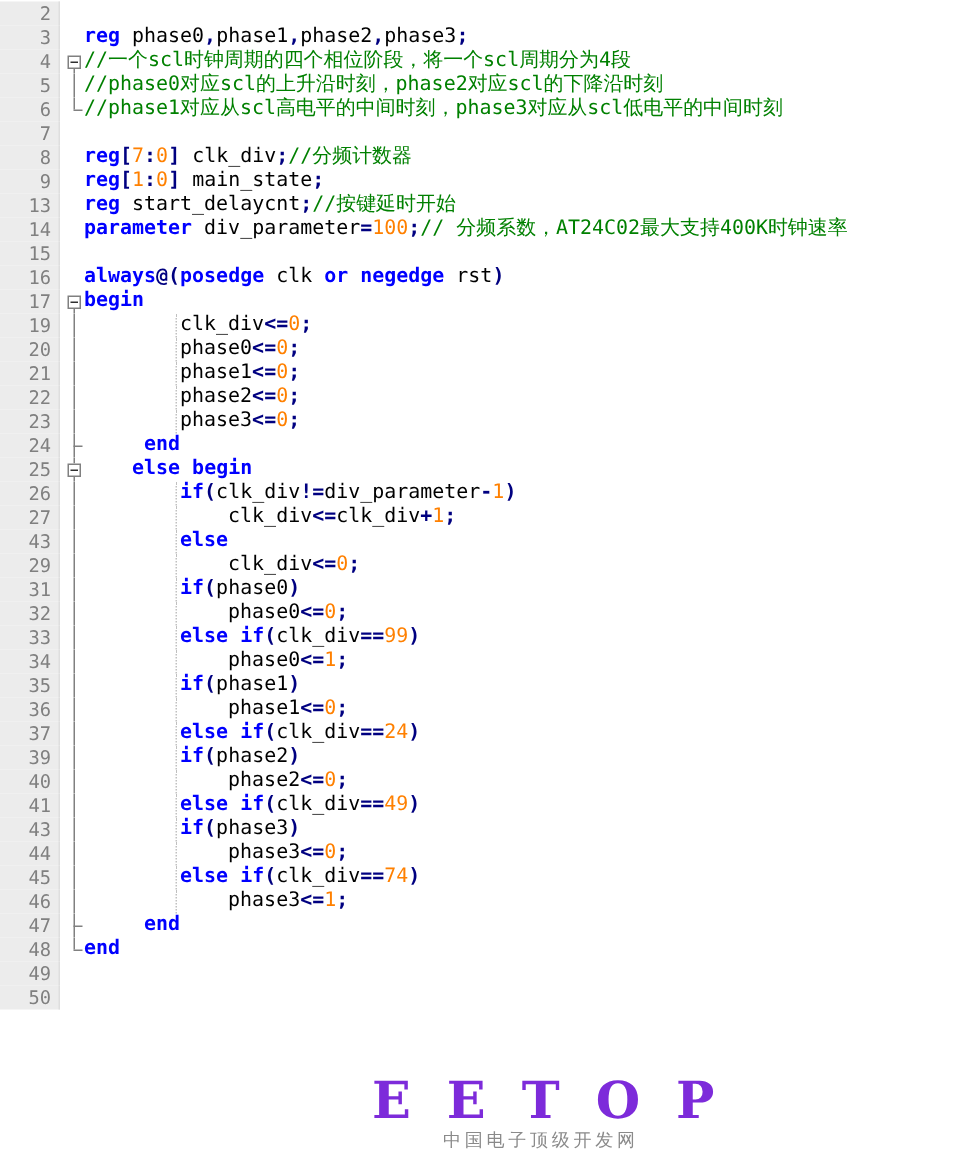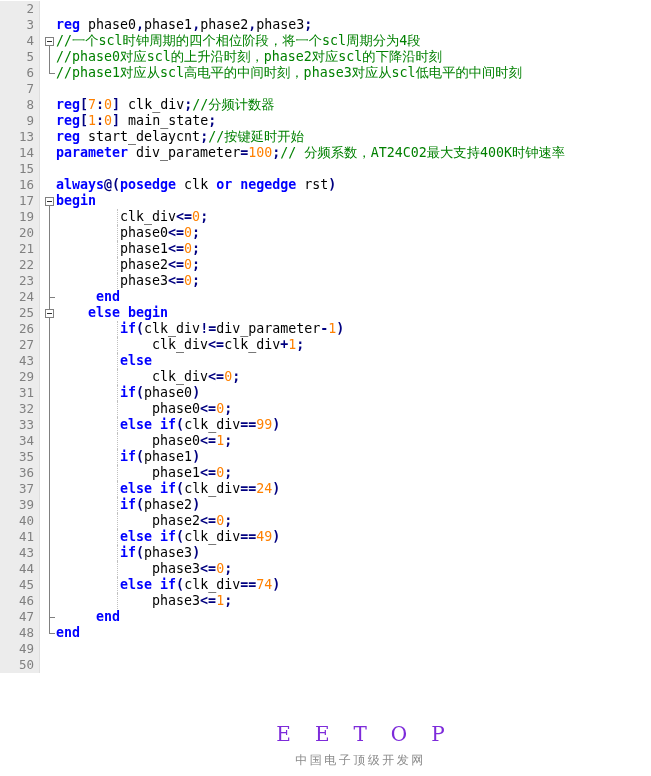--- a/index.html
+++ b/index.html
@@ -32,22 +32,22 @@
   .code{position:relative;flex:1 1 auto;white-space:pre;}
   .guide{position:absolute;left:61px;top:0;bottom:0;width:0;border-left:1px dotted var(--guide);}
   .tok-k{color:var(--kw);font-weight:bold;}
   .tok-o{color:var(--op);font-weight:bold;}
   .tok-n{color:var(--num);}
   .tok-c{color:var(--com);}
   .tok-i{color:var(--id);}
   #watermark{position:absolute;left:248px;top:719px;width:225px;text-align:center;pointer-events:none;}
   #wm-title{
     font-family:"DejaVu Serif","Liberation Serif",serif;
-    font-size:20px;line-height:30px;color:var(--brand);
-    letter-spacing:24px;margin-right:-24px;display:block;
+    font-size:34px;line-height:30px;color:var(--brand);
+    letter-spacing:24px;margin-right:-24px;display:block;font-weight:bold;
   }
   #wm-sub{
     font-family:"DejaVu Sans","Liberation Sans",sans-serif;
     font-size:12px;line-height:18px;color:var(--brand_sub);
     letter-spacing:2.5px;display:block;margin-top:2px;
   }
 </style>
 </head>
 <body>
 

